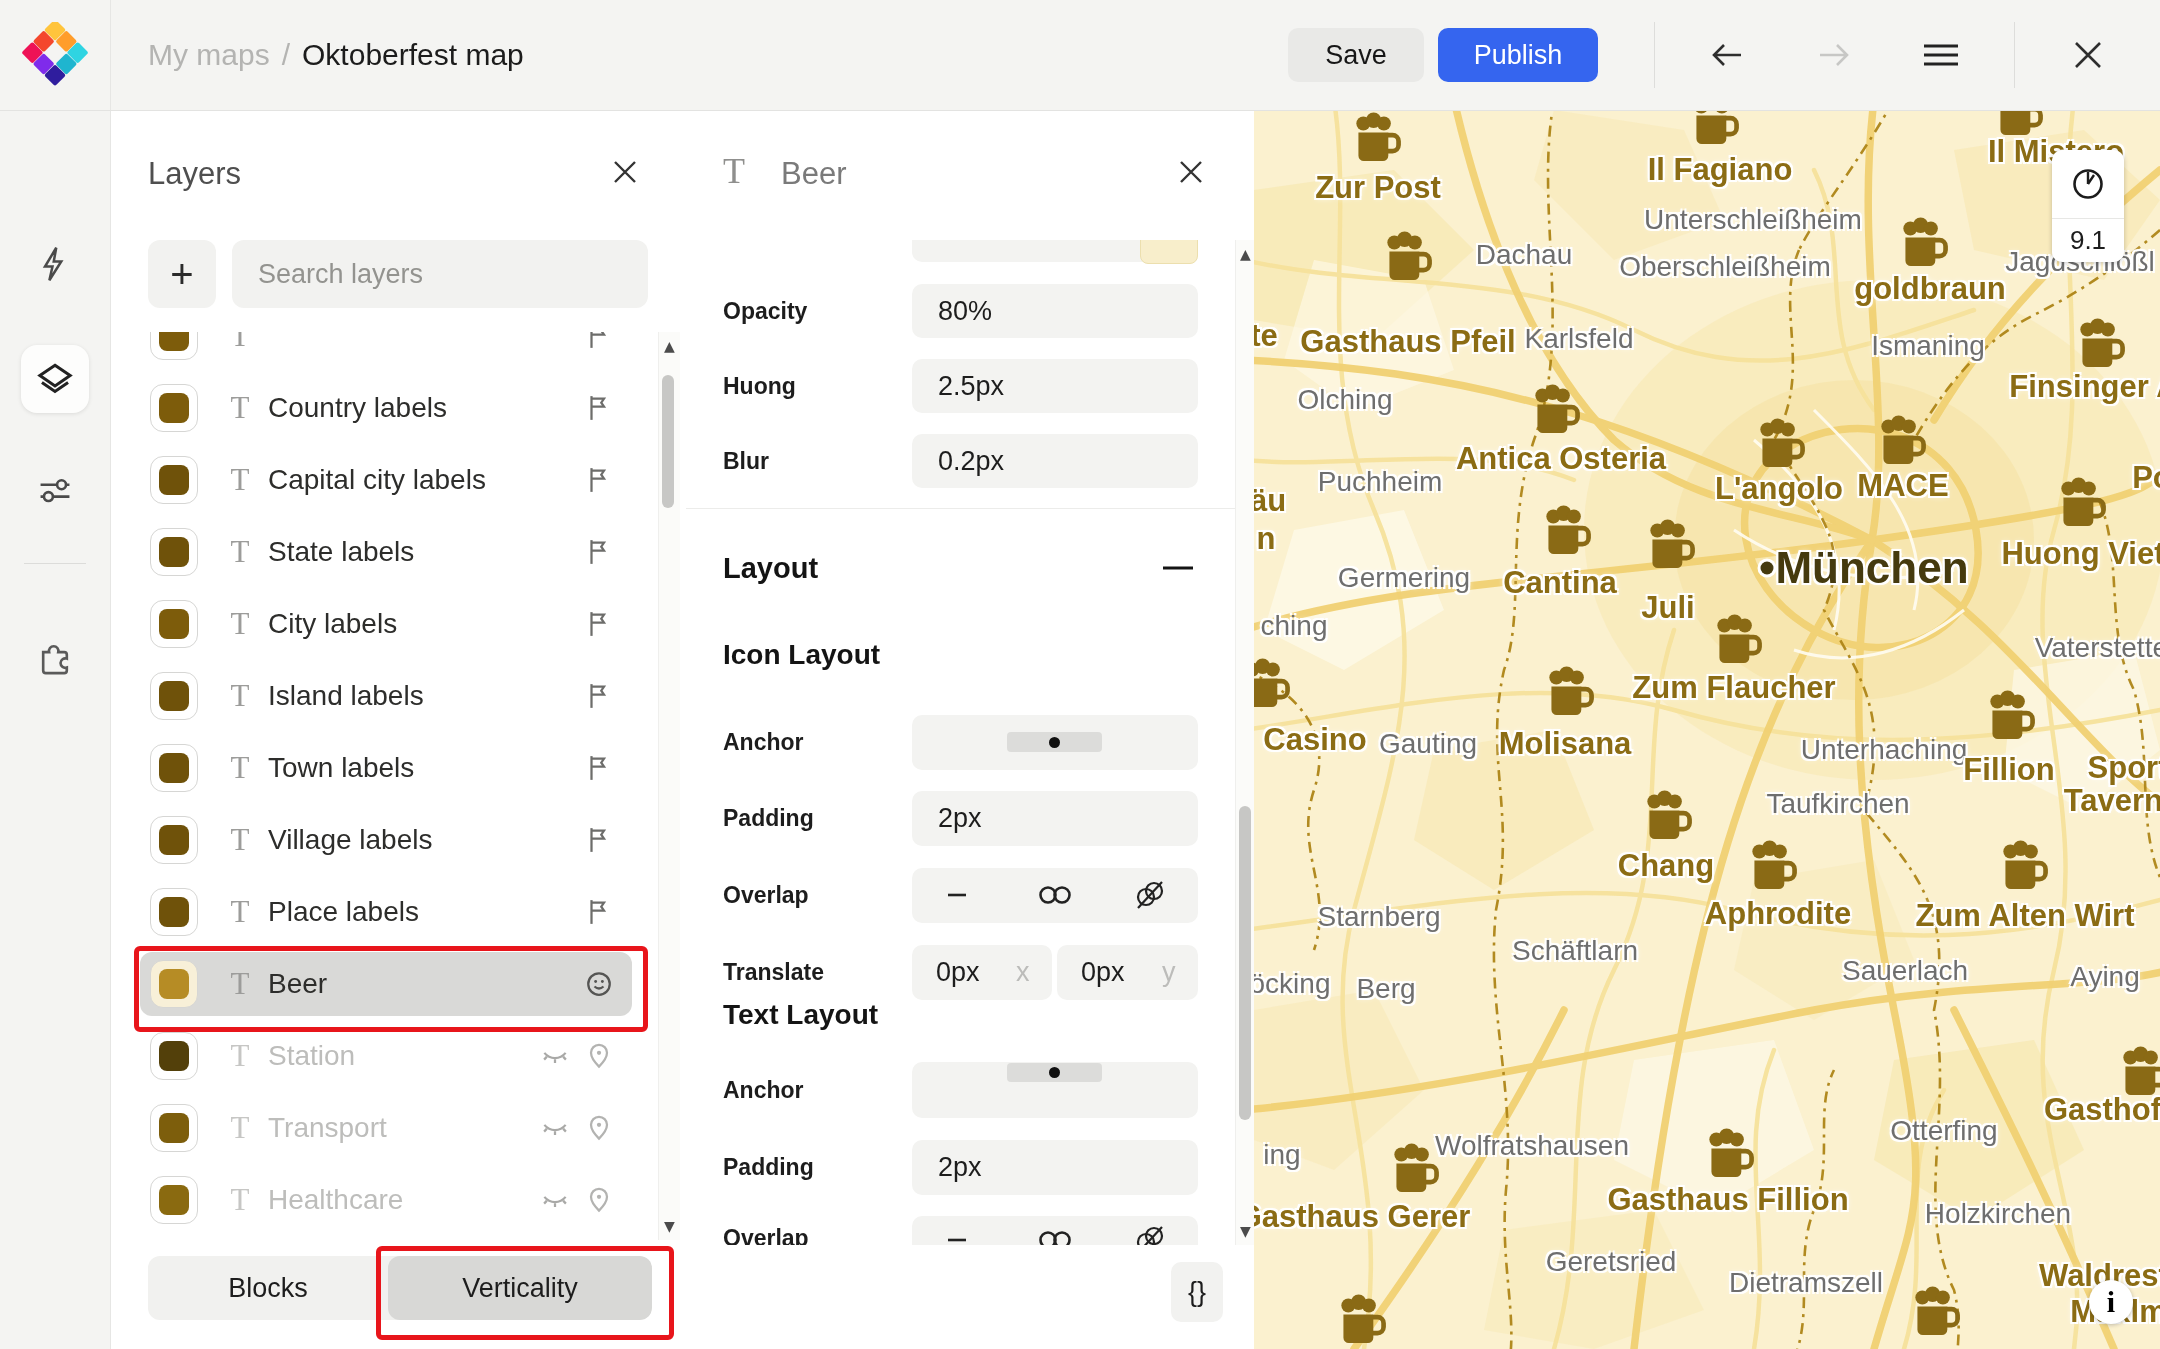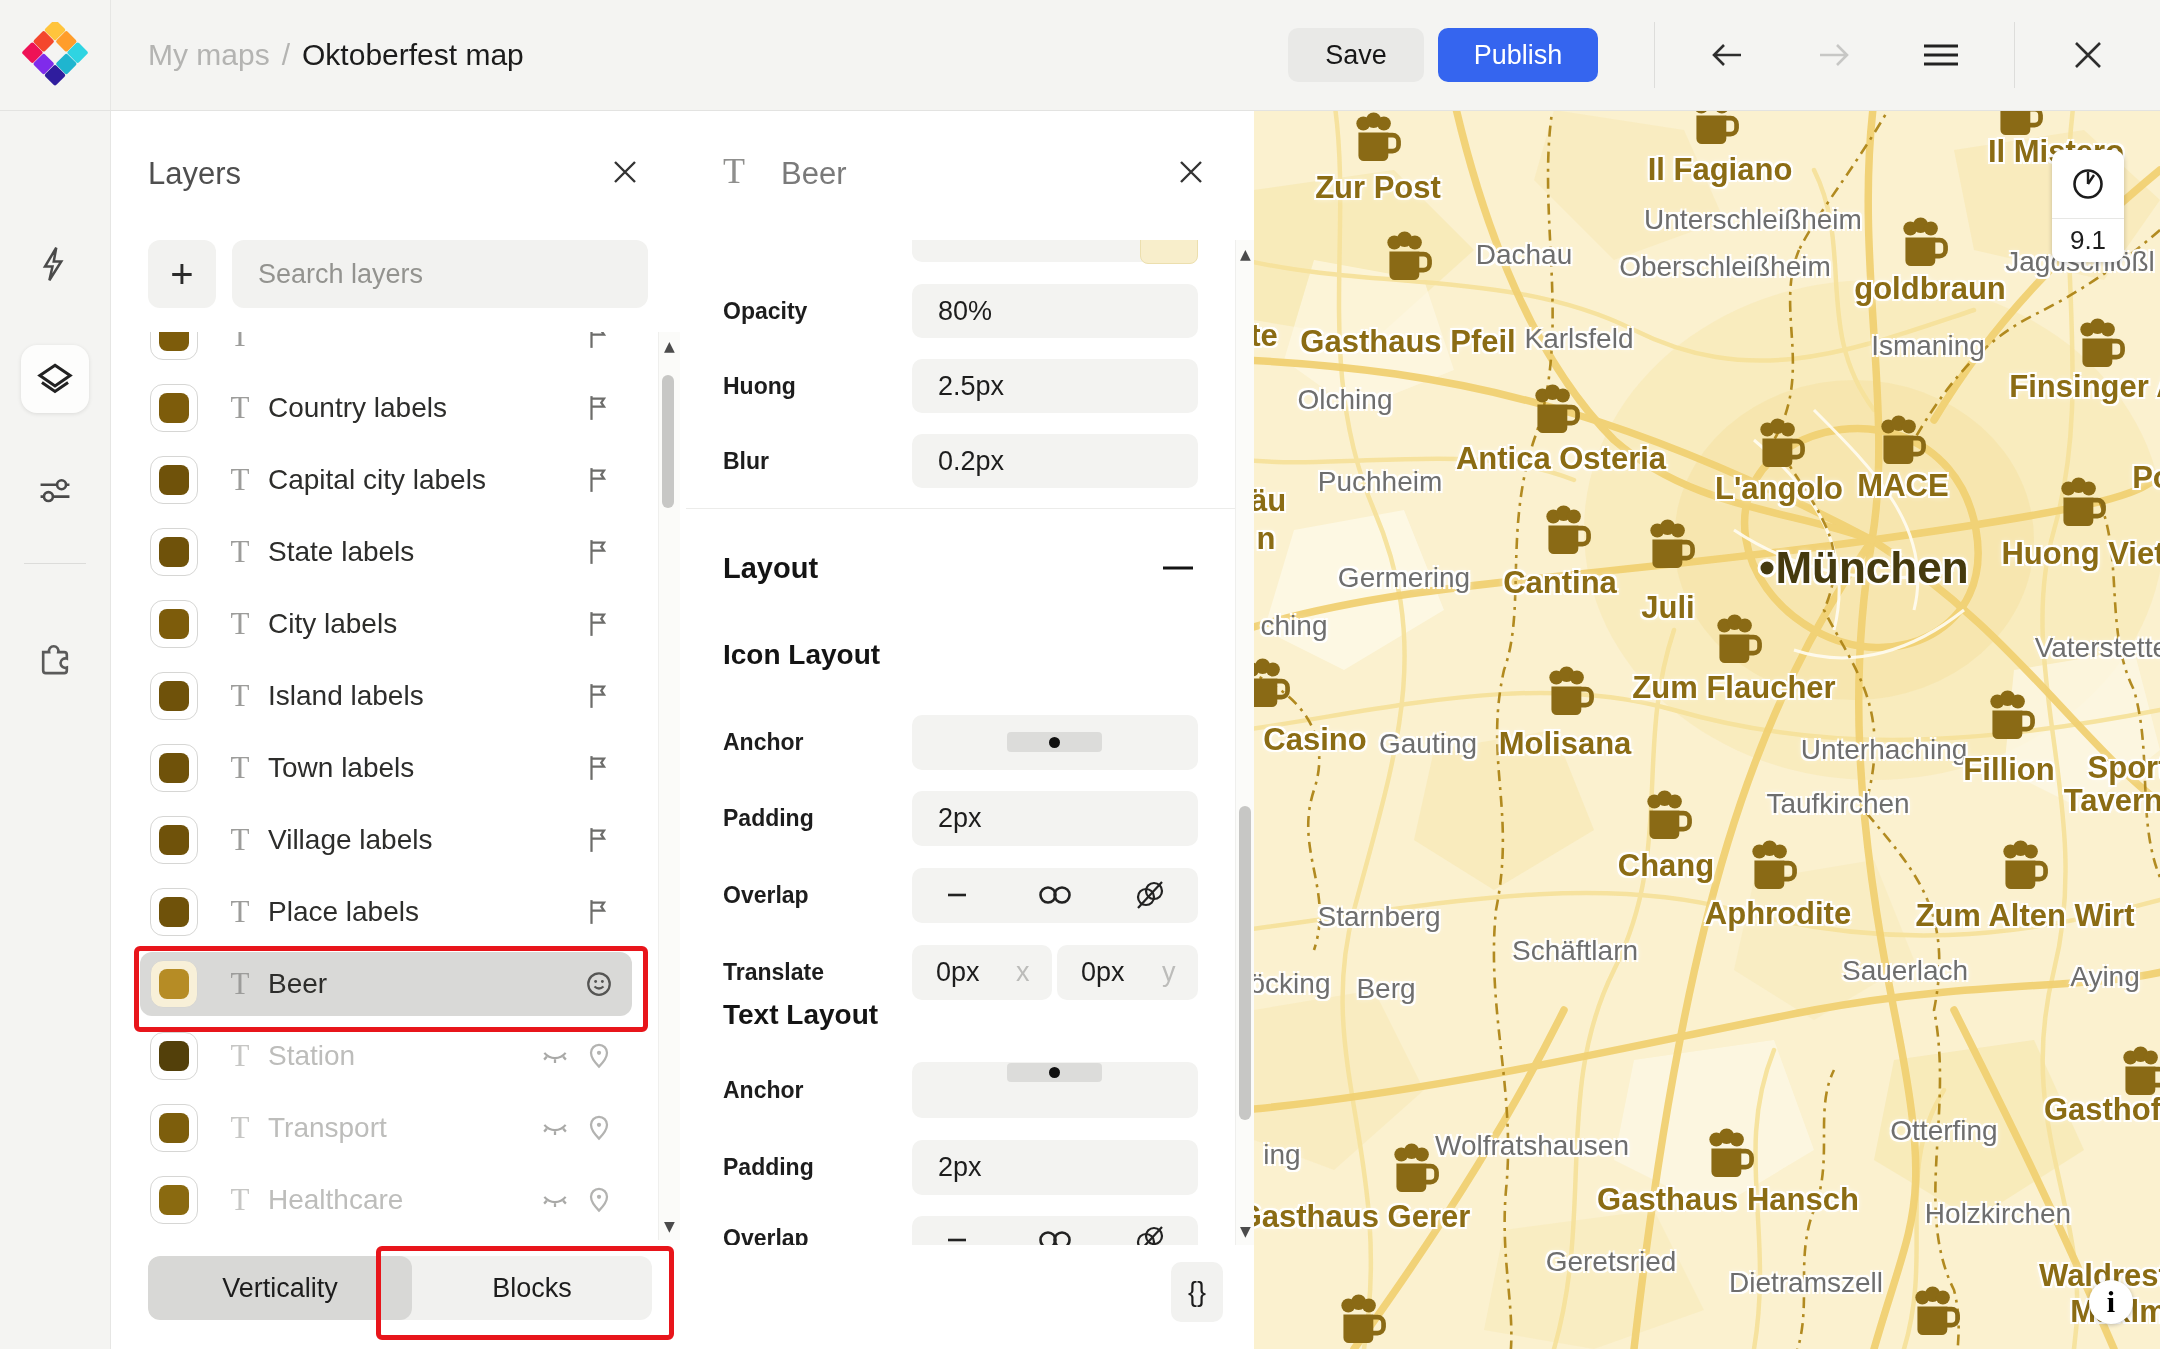--- a/index.html
+++ b/index.html
@@ -357,22 +357,22 @@
 
   <div class="anno" style="left:24px;top:836px;width:504px;height:76px;"></div>
 
   <div class="sb" style="left:548px;top:222px;width:21px;height:908px;">
     <div class="arr" style="top:6px;">▲</div>
     <div class="thumb" style="top:43px;height:133px;"></div>
     <div class="arr" style="bottom:6px;">▼</div>
   </div>
 
   <div class="seg-group" style="left:38px;top:1146px;width:504px;height:64px;">
+    <div class="seg" style="width:240px;">Blocks</div>
     <div class="seg active" style="width:264px;">Verticality</div>
-    <div class="seg" style="width:240px;">Blocks</div>
   </div>
   <div class="anno" style="left:266px;top:1136px;width:288px;height:84px;"></div>
 </div>
 
 <div class="panel style-panel">
   <div style="position:absolute;left:37px;top:40px;font-family:'Liberation Serif',serif;font-size:36px;color:#8f8f8d;">T</div>
   <div class="panel-title" style="left:95px;top:46px;color:#7a7a7a;">Beer</div>
   <div class="panel-close" style="left:483px;top:40px;">
     <svg width="34" height="34" viewBox="0 0 34 34">
       <path d="M7 7 L27 27 M27 7 L7 27" stroke="#333333" stroke-width="2.4"></path>
@@ -766,21 +766,21 @@
       <div class="poi" style="left: 311px; top: 634px;">Molisana</div>
       <div class="poi" style="left: 61px; top: 630px;">Casino</div>
       <div class="poi" style="left: 412px; top: 756px;">Chang</div>
       <div class="poi" style="left: 524px; top: 804px;">Aphrodite</div>
       <div class="poi" style="left: 771px; top: 806px;">Zum Alten Wirt</div>
       <div class="poi" style="left: 755px; top: 660px;">Fillion</div>
       <div class="poi" style="left: 874px; top: 658px;">Sport</div>
       <div class="poi" style="left: 868px; top: 691px;">Taverna</div>
       <div class="poi" style="left: 802px; top: 42px;">Il Mistero</div>
       <div class="poi" style="left: 100px; top: 1107px;">Gasthaus Gerer</div>
-      <div class="poi" style="left: 474px; top: 1090px;">Gasthaus Hansch</div>
+      <div class="poi" style="left: 474px; top: 1090px;">Gasthaus Fillion</div>
       <div class="poi" style="left: 870px; top: 1000px;">Gasthof zu</div>
       <div class="poi" style="left: 868px; top: 1166px;">Waldrestau</div>
       <div class="poi" style="left: 874px; top: 1202px;">Maxlmü</div>
       <div class="city-dot" style="left: 513px; top: 458px;"></div>
       <div class="city-label" style="left: 618px; top: 458px;">München</div>
     </div>
 
 <div class="clock-card">
     <svg style="position:absolute;left:18px;top:16px;" width="36" height="36" viewBox="0 0 36 36">
       <circle cx="18" cy="18" r="13.5" fill="none" stroke="#1c1c1c" stroke-width="2.6"></circle>

